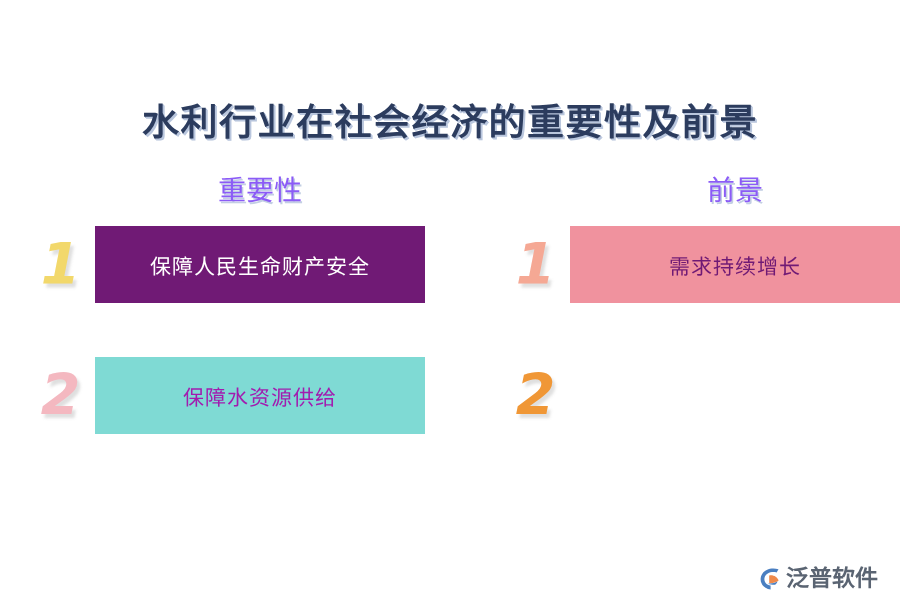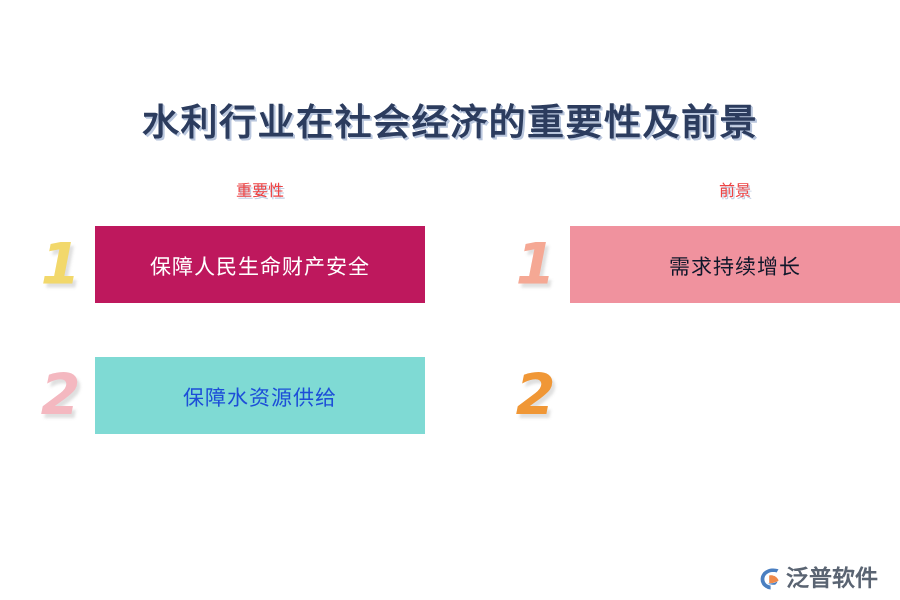--- a/index.html
+++ b/index.html
@@ -44,23 +44,23 @@
   .column {
     position: absolute;
     top: 178px;
     width: 400px;
   }
   .column.left  { left: 25px; }
   .column.right { left: 500px; }
 
   .column-header {
     font-family: "Liberation Serif", "DejaVu Serif", serif;
-    font-size: 16px;
+    font-size: 28px;
     font-weight: normal;
-    color: #ef4444;
+    color: #8b5cf6;
     text-align: center;
     text-shadow: 1.5px 1.5px 0 #c3cfe3;
     height: 30px;
     line-height: 26px;
     padding-left: 70px;
     box-sizing: border-box;
   }
 
   
   .rows {
@@ -148,38 +148,38 @@
 <div class="canvas">
 
   <div class="page-title" style="color: rgb(44, 60, 94);">水利行业在社会经济的重要性及前景</div>
 
   <div class="column left">
     <div class="column-header">重要性</div>
     <div class="rows">
 
       <div class="item-row">
         <div class="item-number" style="color: rgb(242, 216, 107);">1</div>
-        <div class="item-box" style="background-color: #be185d; color: rgb(255, 255, 255);">保障人民生命财产安全</div>
+        <div class="item-box" style="background-color: #701a75; color: rgb(255, 255, 255);">保障人民生命财产安全</div>
       </div>
 
       <div class="item-row">
         <div class="item-number" style="color: rgb(244, 184, 192);">2</div>
-        <div class="item-box" style="background-color: rgb(127, 218, 212); color: #1d4ed8;">保障水资源供给</div>
+        <div class="item-box" style="background-color: rgb(127, 218, 212); color: #a21caf;">保障水资源供给</div>
       </div>
 
     </div>
   </div>
 
   <div class="column right">
     <div class="column-header">前景</div>
     <div class="rows">
 
       <div class="item-row">
         <div class="item-number" style="color: rgb(245, 168, 148);">1</div>
-        <div class="item-box" style="background-color: rgb(240, 146, 158); color: #0f172a;">需求持续增长</div>
+        <div class="item-box" style="background-color: rgb(240, 146, 158); color: #701a75;">需求持续增长</div>
       </div>
 
       <div class="item-row">
         <div class="item-number" style="color: rgb(240, 151, 54);">2</div>
       </div>
 
     </div>
   </div>
 
   <div class="logo">

